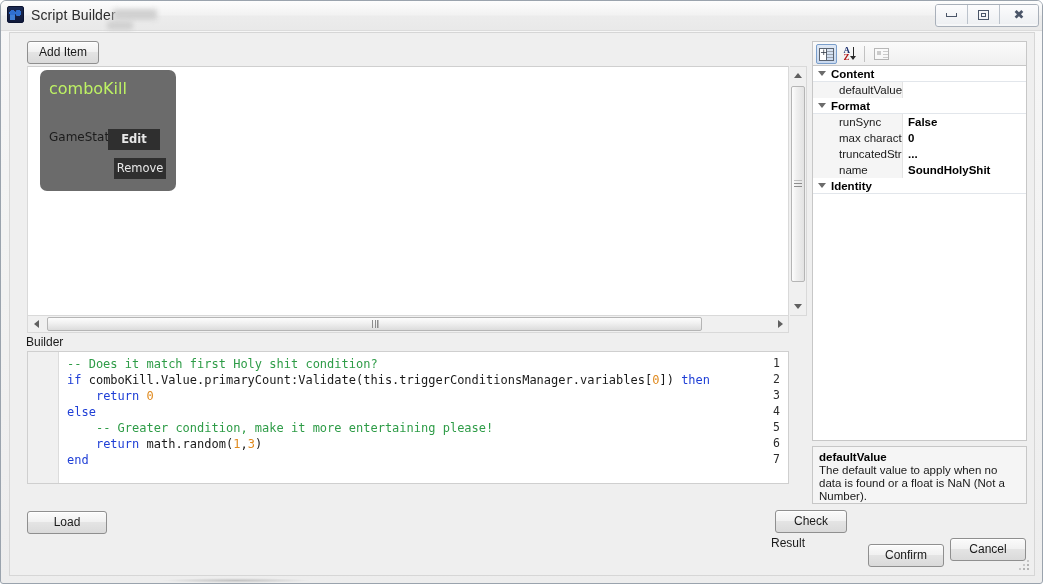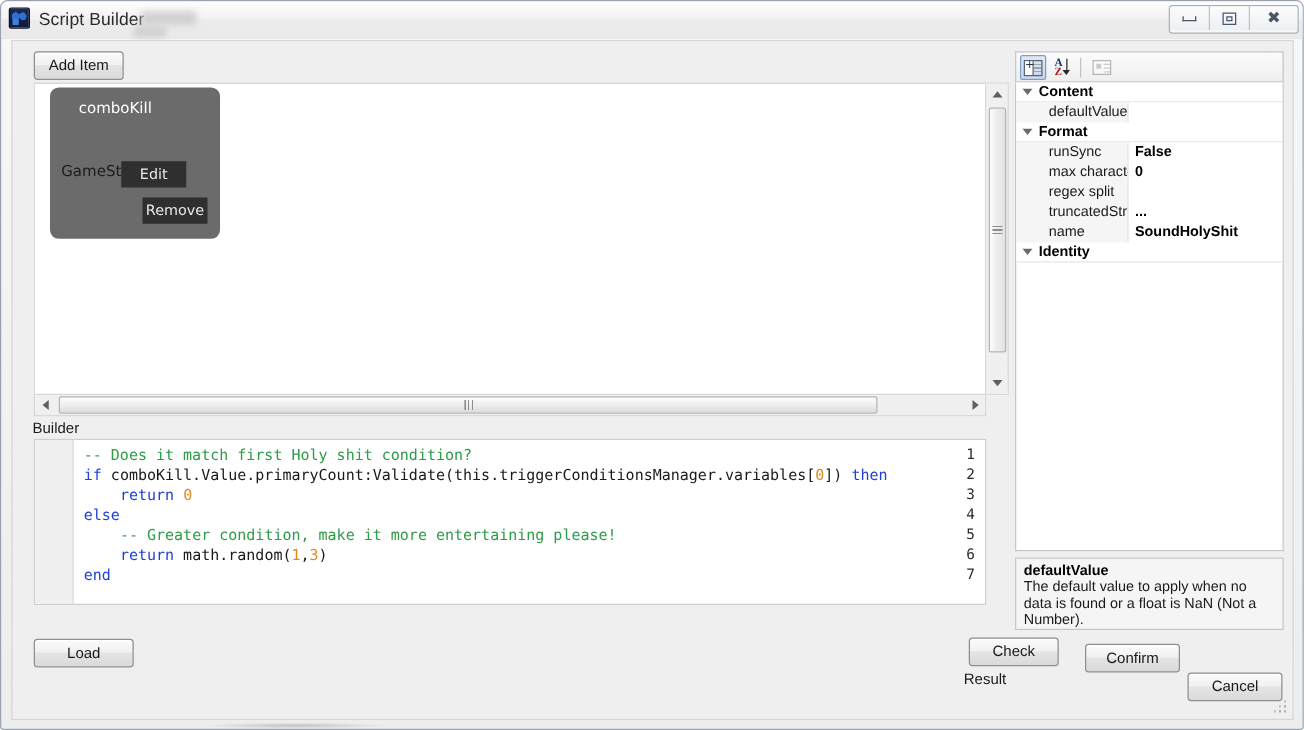--- a/index.html
+++ b/index.html
@@ -146,21 +146,21 @@
     color: #1a1a1a;
     text-align: center;
     line-height: 21px;
     cursor: default;
     box-shadow: inset 0 1px 0 rgba(255,255,255,.9);
   }
 
   #add-item-btn { left: 17px; top: 8px; width: 72px; height: 23px; line-height: 21px; }
   #load-btn     { left: 17px; top: 478px; width: 80px; height: 23px; line-height: 21px; }
   #check-btn    { left: 725px; top: 477px; width: 72px; height: 23px; line-height: 21px; margin-left: 40px; }
-  #confirm-btn  { left: 858px; top: 482px; width: 76px; height: 23px; line-height: 21px; }
+  #confirm-btn  { left: 858px; top: 511px; width: 76px; height: 23px; line-height: 21px; }
   #cancel-btn   { left: 940px; top: 505px; width: 76px; height: 23px; line-height: 21px; }
 
   #result-label {
     position: absolute;
     right: 229px; top: 503px;
     font-size: 12px;
     color: #1a1a1a;
   }
 
   
@@ -179,23 +179,23 @@
     position: absolute;
     left: 12px; top: 3px;
     width: 136px;
     height: 121px;
     background: #6b6b6b;
     border-radius: 7px;
     box-sizing: border-box;
   }
   .node-title {
     position: absolute;
-    left: 23px; top: 9px;
-    color: #ffffff;
-    font-size: 12px;
+    left: 9px; top: 9px;
+    color: #bef264;
+    font-size: 16px;
     font-family: "DejaVu Sans", sans-serif;
   }
   .node-field-label {
     position: absolute;
     left: 9px; top: 60px;
     color: #1c1c1c;
     font-size: 12px;
     font-family: "DejaVu Sans", sans-serif;
   }
   .node-btn {
@@ -203,21 +203,21 @@
     width: 52px;
     height: 21px;
     background: #2f2f2f;
     color: #e8e8e8;
     font-size: 11.5px;
     font-family: "DejaVu Sans", sans-serif;
     text-align: center;
     line-height: 21px;
     cursor: default;
   }
-  #node-edit-btn   { left: 57px; top: 59px; }
+  #node-edit-btn   { left: 68px; top: 59px; font-weight: bold; }
   #node-remove-btn { left: 74px; top: 88px; }
 
   
   .vscroll {
     position: absolute;
     left: 780px; top: 33px;
     width: 17px; height: 250px;
     background: #f0f0f0;
     border: 1px solid #d9d9d9;
     border-left: none;
@@ -684,24 +684,20 @@
         </div>
         <div class="prop-row">
           <span class="prop-name-cell">runSync</span>
           <span class="prop-val-cell">False</span>
         </div>
         <div class="prop-row">
           <span class="prop-name-cell">max characters</span>
           <span class="prop-val-cell">0</span>
         </div>
         <div class="prop-row">
-          <span class="prop-name-cell">regex split</span>
-          <span class="prop-val-cell"></span>
-        </div>
-        <div class="prop-row">
           <span class="prop-name-cell">truncatedString</span>
           <span class="prop-val-cell">...</span>
         </div>
         <div class="prop-row">
           <span class="prop-name-cell">name</span>
           <span class="prop-val-cell">SoundHolyShit</span>
         </div>
         <div class="prop-row category">
           <span class="cat-expander">
             <span class="cat-tri"></span>

